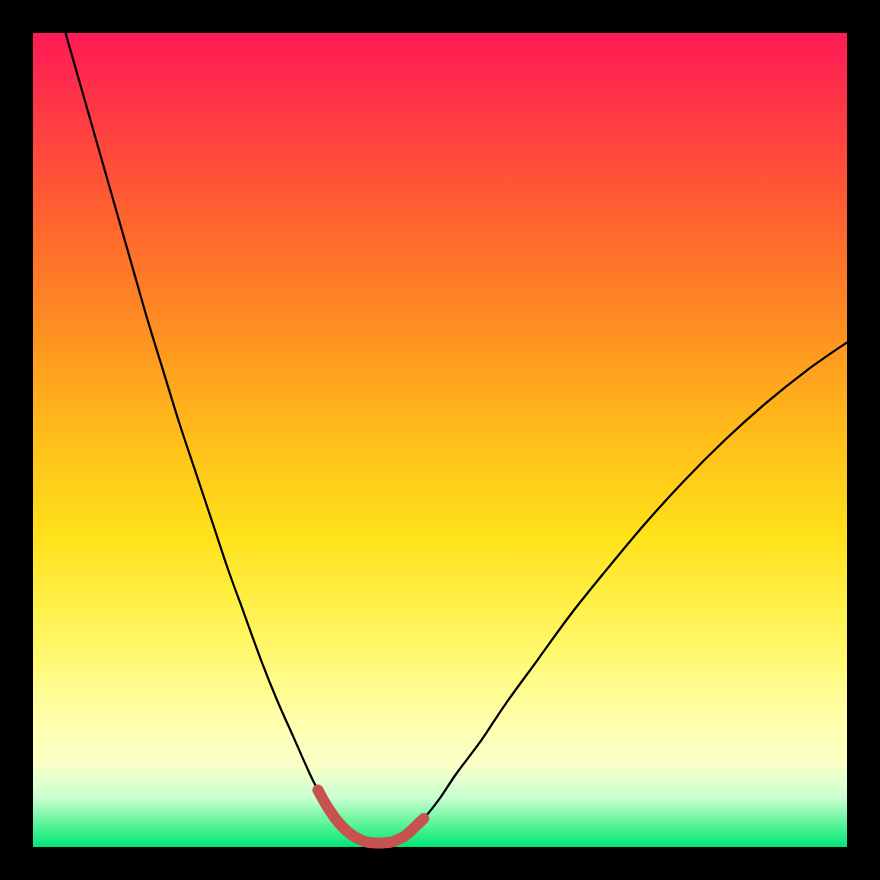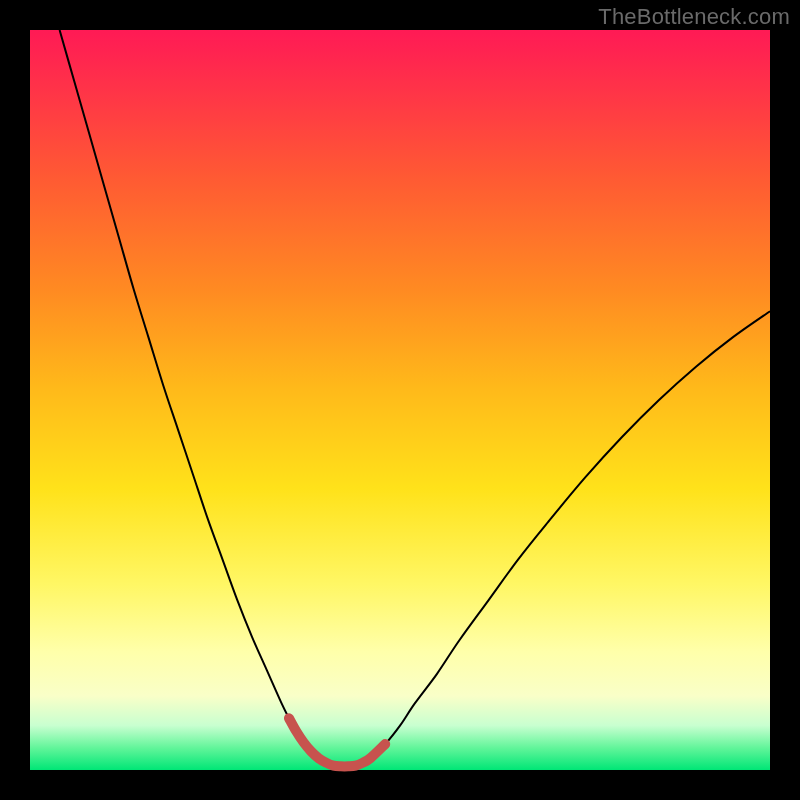--- a/index.html
+++ b/index.html
@@ -45,21 +45,20 @@
     position: absolute;
     left: 0; top: 0;
     width: 740px; height: 740px;
     overflow: visible;
   }
 </style>
 </head>
 <body>
 <div class="frame">
 
-  <div class="watermark">TheBottleneck.com</div>
 
   <div class="plot-area">
     <svg class="curve" viewBox="0 0 740 740">
       <g id="curve-group">
           <path d="M 29.6,0 C 32.06666666666667,8.633333333333326 39.46666666666667,34.53333333333329 44.4,51.799999999999955 C 49.33333333333333,69.06666666666662 54.266666666666666,86.33333333333336 59.2,103.60000000000002 C 64.13333333333334,120.86666666666669 69.06666666666666,138.1333333333333 74,155.39999999999998 C 78.93333333333334,172.66666666666666 83.86666666666666,189.93333333333337 88.8,207.20000000000005 C 93.73333333333333,224.46666666666673 98.66666666666667,242.35 103.60000000000001,259 C 108.53333333333335,275.65 113.46666666666667,291.0666666666667 118.4,307.1 C 123.33333333333334,323.1333333333333 128.26666666666665,339.7833333333333 133.2,355.2 C 138.13333333333333,370.6166666666667 143.06666666666666,384.79999999999995 148,399.59999999999997 C 152.93333333333334,414.4 157.86666666666667,429.2 162.8,444 C 167.73333333333335,458.8 172.66666666666666,474.21666666666664 177.6,488.4 C 182.53333333333333,502.5833333333333 187.46666666666667,515.5333333333333 192.4,529.1 C 197.33333333333334,542.6666666666667 202.26666666666668,556.8499999999999 207.20000000000002,569.8 C 212.13333333333335,582.75 217.06666666666666,595.0833333333333 222,606.8 C 226.93333333333334,618.5166666666667 231.86666666666667,629 236.8,640.1 C 241.73333333333335,651.2 247.90000000000003,665.3833333333333 251.60000000000002,673.4 C 255.3,681.4166666666666 256.53333333333336,683.5133333333333 259,688.2 C 261.46666666666664,692.8866666666668 263.9333333333333,697.45 266.4,701.52 C 268.8666666666667,705.5899999999999 271.33333333333337,709.29 273.8,712.62 C 276.26666666666665,715.95 278.73333333333335,718.91 281.2,721.5 C 283.66666666666663,724.09 286.1333333333333,726.31 288.6,728.16 C 291.0666666666667,730.01 293.53333333333336,731.3666666666667 296,732.6 C 298.46666666666664,733.8333333333334 300.9333333333333,734.9433333333333 303.4,735.56 C 305.8666666666667,736.1766666666666 308.33333333333337,736.1766666666666 310.8,736.3 C 313.26666666666665,736.4233333333333 315.73333333333335,736.4233333333333 318.2,736.3 C 320.66666666666663,736.1766666666666 323.1333333333333,736.1766666666666 325.6,735.56 C 328.0666666666667,734.9433333333333 330.5333333333333,733.8333333333334 333,732.6 C 335.4666666666667,731.3666666666667 336.70000000000005,731.2433333333333 340.40000000000003,728.16 C 344.1,725.0766666666666 350.26666666666665,719.5266666666666 355.2,714.1 C 360.1333333333333,708.6733333333334 365.06666666666666,702.3833333333333 370,695.6 C 374.93333333333334,688.8166666666667 378.6333333333333,682.0333333333333 384.8,673.4 C 390.9666666666667,664.7666666666667 399.6000000000001,654.2833333333333 407.00000000000006,643.8 C 414.40000000000003,633.3166666666666 420.56666666666666,622.8333333333334 429.2,610.5 C 437.8333333333333,598.1666666666666 448.93333333333334,583.3666666666666 458.8,569.8 C 468.6666666666667,556.2333333333333 478.53333333333336,542.05 488.40000000000003,529.1 C 498.2666666666667,516.1500000000001 506.9,505.6666666666667 518,492.1 C 529.1,478.53333333333336 542.6666666666666,461.8833333333333 555,447.7 C 567.3333333333334,433.51666666666665 579.6666666666666,419.95 592,407 C 604.3333333333334,394.05 616.6666666666666,381.7166666666667 629,370 C 641.3333333333334,358.2833333333333 653.6666666666666,347.18333333333334 666,336.7 C 678.3333333333334,326.21666666666664 690.6666666666666,316.35 703,307.1 C 715.3333333333334,297.85 733.8333333333334,285.51666666666665 740,281.2" fill="none" stroke="#000000" stroke-width="2"></path>
         </g>
       <g id="highlight-group">
           <path d="M 259,688.2 C 260.23333333333335,690.4200000000001 263.9333333333333,697.45 266.4,701.52 C 268.8666666666667,705.5899999999999 271.33333333333337,709.29 273.8,712.62 C 276.26666666666665,715.95 278.73333333333335,718.91 281.2,721.5 C 283.66666666666663,724.09 286.1333333333333,726.31 288.6,728.16 C 291.0666666666667,730.01 293.53333333333336,731.3666666666667 296,732.6 C 298.46666666666664,733.8333333333334 300.9333333333333,734.9433333333333 303.4,735.56 C 305.8666666666667,736.1766666666666 308.33333333333337,736.1766666666666 310.8,736.3 C 313.26666666666665,736.4233333333333 315.73333333333335,736.4233333333333 318.2,736.3 C 320.66666666666663,736.1766666666666 323.1333333333333,736.1766666666666 325.6,735.56 C 328.0666666666667,734.9433333333333 330.5333333333333,733.8333333333334 333,732.6 C 335.4666666666667,731.3666666666667 336.70000000000005,731.2433333333333 340.40000000000003,728.16 C 344.1,725.0766666666666 352.73333333333335,716.4433333333334 355.2,714.1" fill="none" stroke="#c7534e" stroke-width="10" stroke-linecap="round" stroke-linejoin="round"></path>
         </g>
     </svg>

